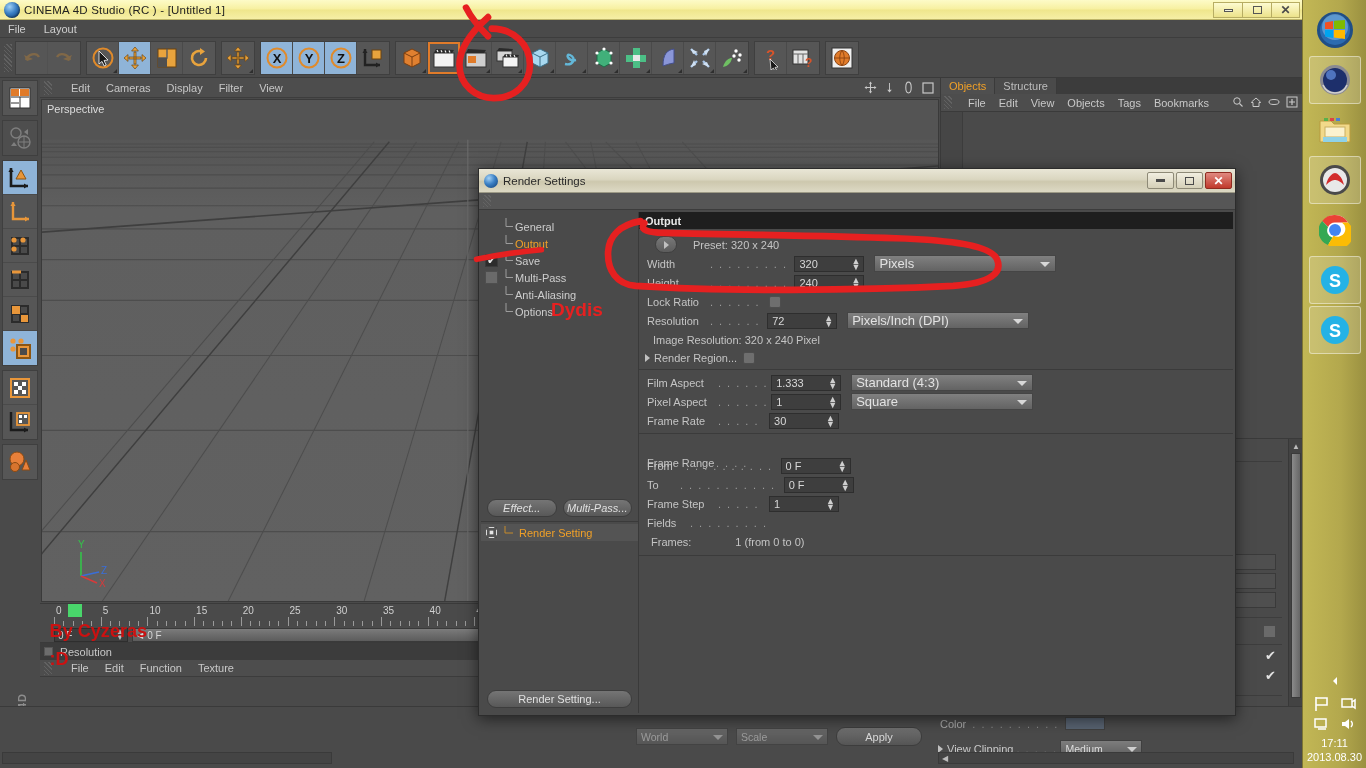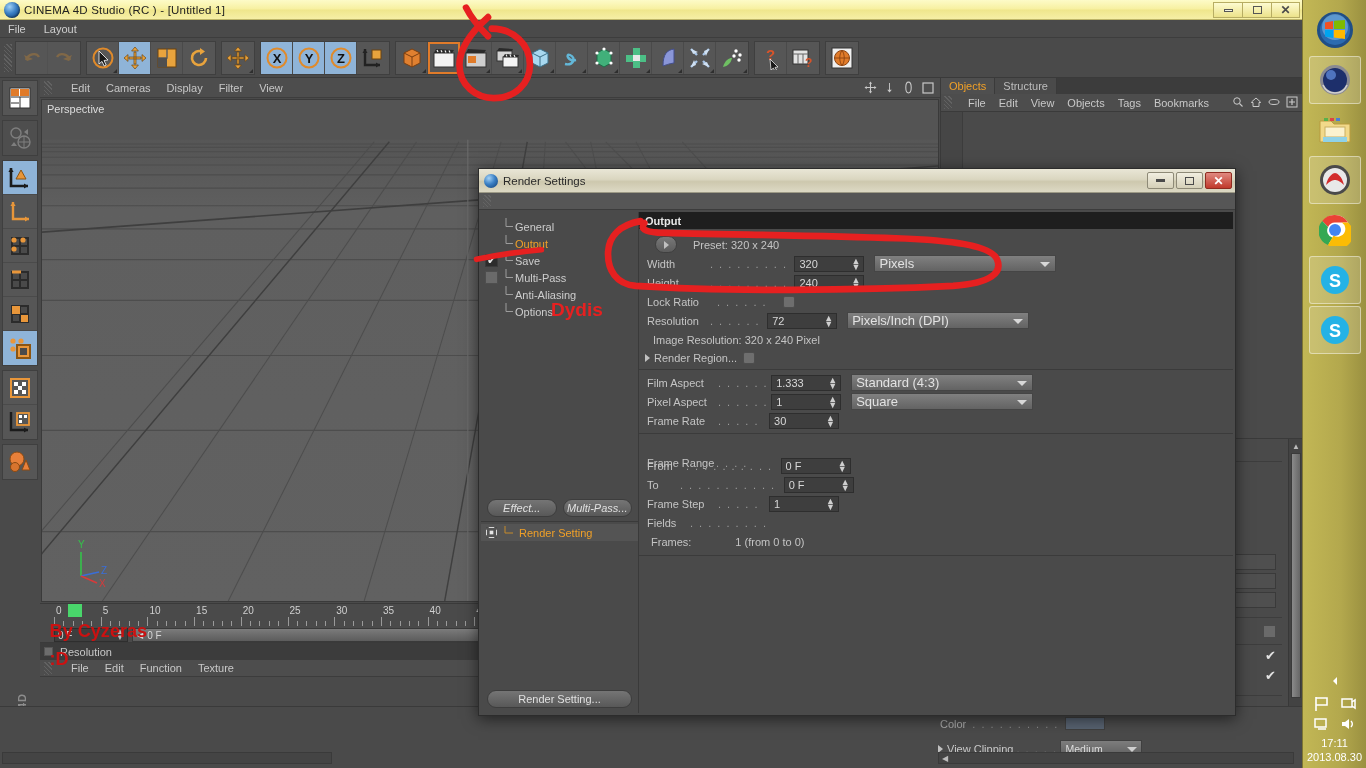--- a/index.html
+++ b/index.html
@@ -820,20 +820,31 @@
         <div id="attrscroll">
           <div class="arrbtn" style="top:2px;">▲</div>
           <div class="scrollthumb" style="top:14px;height:245px;"></div>
           <div class="arrbtn" style="bottom:2px;">▼</div>
         </div>
       </div>
     </div>
   </div>
 
   <div id="bottombar">
+    <div style="position:absolute;left:636px;top:20px;display:flex;gap:8px;align-items:center;">
+      <div class="dropdn" style="width:92px;opacity:.55;">
+        <span>World</span>
+          <span class="carr"></span>
+      </div>
+      <div class="dropdn" style="width:92px;opacity:.55;">
+        <span>Scale</span>
+          <span class="carr"></span>
+      </div>
+      <div class="gbtn" style="width:86px;">Apply</div>
+    </div>
     <div style="position:absolute;left:940px;top:10px;display:flex;align-items:center;gap:6px;opacity:.75;">
       <span>Color</span>
       <span class="dots">. . . . . . . . . .</span>
       <span style="width:40px;height:13px;background:#5c6a7d;border:1px solid #3c3c3c;"></span>
     </div>
     <div style="position:absolute;left:938px;top:33px;display:flex;align-items:center;gap:3px;">
       <span class="tri" style="margin-right:1px;"></span>
       <span>View Clipping</span>
       <span class="dots">. . . . .</span>
       <div class="dropdn" style="width:82px;">
@@ -958,21 +969,21 @@
 
         <div class="frow" style="left:8px;top:62px;gap:3px;">
           <span class="flabel" style="width:60px;">Height</span>
           <span class="dots">. . . . . . . . .</span>
           <span class="fnum" style="margin-left:4px;">
             <span>240</span>
             <span class="spin">▲<br>▼</span>
           </span>
         </div>
 
-        <div class="frow" style="left:8px;top:81px;gap:10px;justify-content:center;">
+        <div class="frow" style="left:8px;top:81px;gap:3px;justify-content:center;">
           <span class="flabel" style="width:60px;">Lock Ratio</span>
           <span class="dots">. . . . . .</span>
           <span class="toggle" style="margin-left:6px;"></span>
         </div>
 
         <div class="frow" style="left:8px;top:100px;gap:3px;">
           <span class="flabel" style="width:60px;">Resolution</span>
           <span class="dots">. . . . . .</span>
           <span class="fnum" style="margin-left:4px;">
             <span>72</span>

